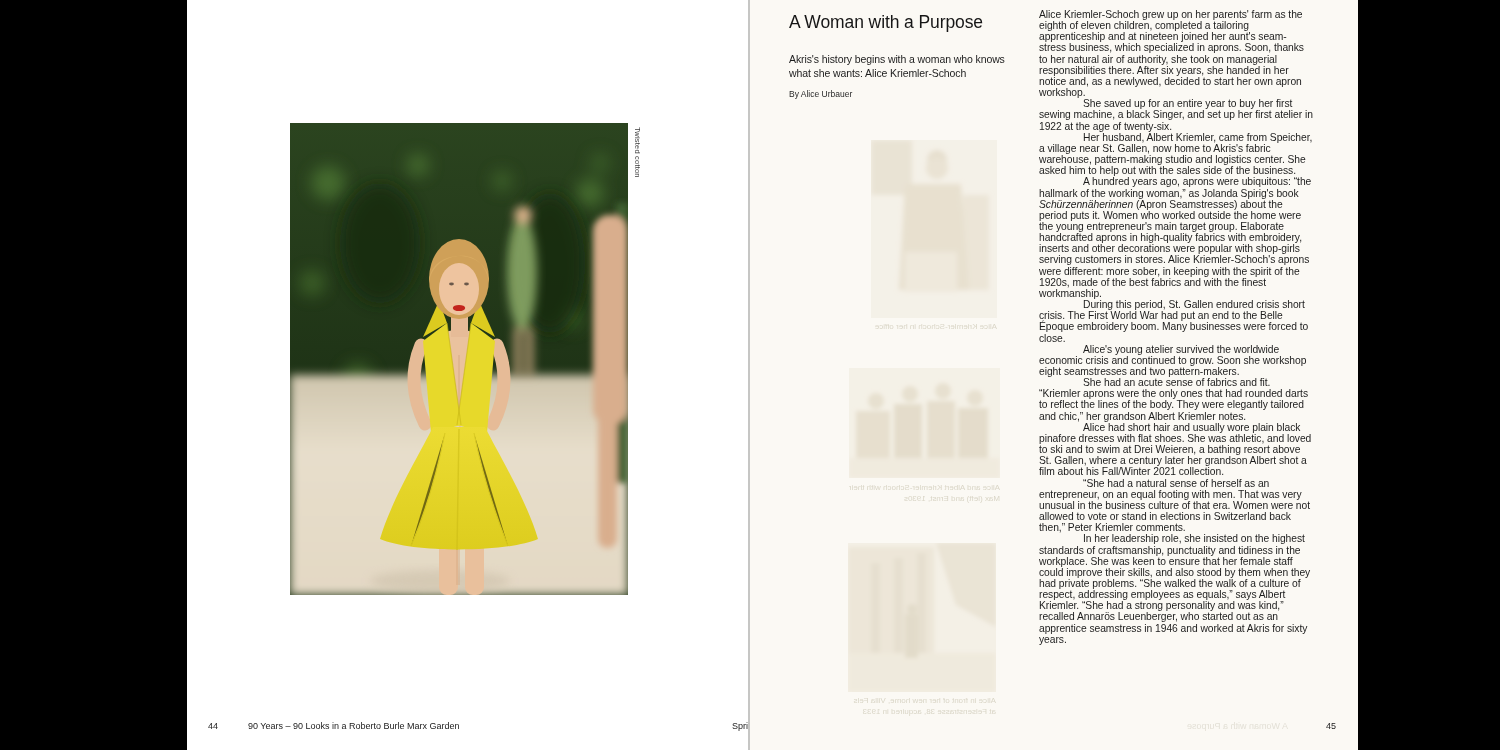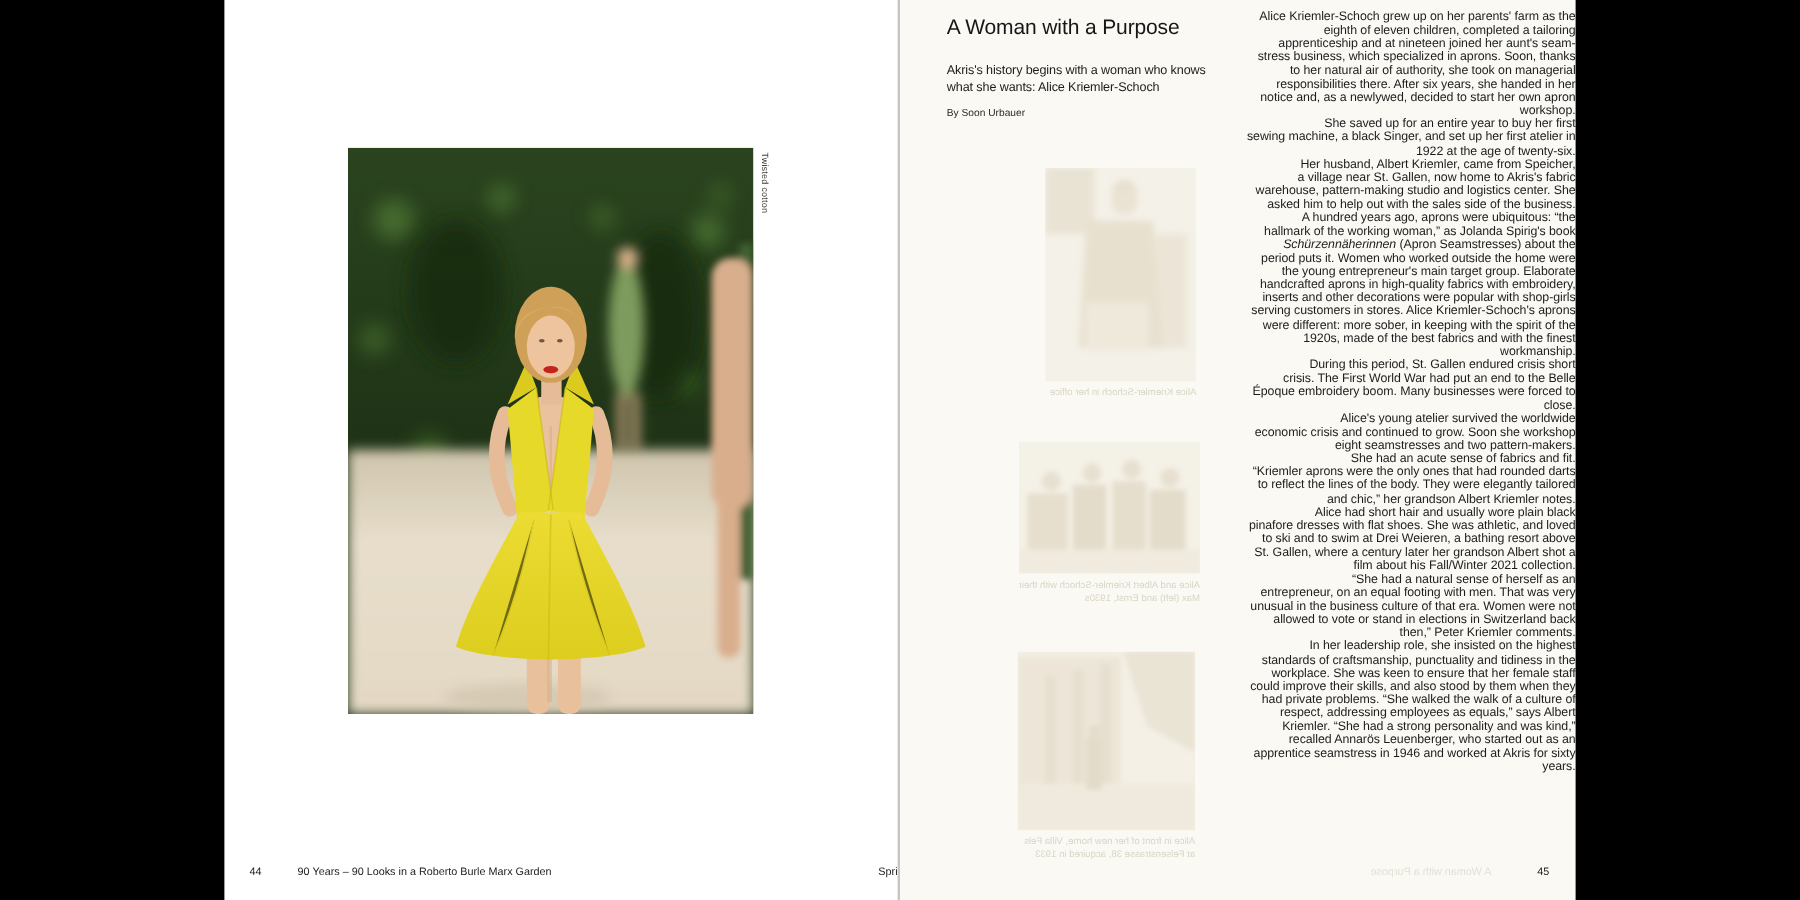--- a/index.html
+++ b/index.html
@@ -1,21 +1,21 @@
 <!DOCTYPE html>
 <html><head>
 <meta charset="utf-8">
 <style>
   html,body{margin:0;padding:0;background:#000;}
   .stage{position:relative;width:1500px;height:750px;background:#000;overflow:hidden;
          font-family:"Liberation Sans",sans-serif;color:#1c1c1c;}
   .page{position:absolute;top:0;height:750px;}
   .page-left{left:187px;width:665px;background:#ffffff;}
   .gutter{position:absolute;top:0;left:748px;width:2px;height:750px;background:#c6c6c4;}
-  .page-right{left:750px;width:563px;background:#fbf9f4;}
+  .page-right{left:750px;width:563px;background:#fbf9f4;padding-left:45px;}
 
   
   .photo-wrap{position:absolute;left:103px;top:123px;width:338px;height:472px;overflow:hidden;}
   .photo-credit{position:absolute;left:446px;top:127px;writing-mode:vertical-rl;
                 font-size:7.5px;color:#3d3d3d;letter-spacing:.2px;}
   .footer{position:absolute;top:721px;font-size:9px;color:#222;}
   .fl-num{left:21px;}
   .fl-title{left:61px;}
   .fl-season{right:35px;}
 
@@ -28,21 +28,21 @@
 
   
   .ghost{position:absolute;transform:scaleX(-1);opacity:.55;}
   .ghost svg{display:block;}
   .ghost-cap{position:absolute;transform:scaleX(-1);color:#d9d5c6;font-size:8px;
              line-height:11px;white-space:nowrap;overflow:hidden;}
 
   
   .body-col{position:absolute;left:289px;top:9px;width:274px;font-size:10.3px;
             line-height:11.15px;letter-spacing:-.05px;color:#1c1c1c;}
-  .body-col p{margin:0;text-align:right;}
+  .body-col p{margin:0;}
   .body-col p.ind{text-indent:44px;}
   .body-col i{}
 
   .fr-shadow{position:absolute;top:721px;right:70px;font-size:9px;color:#e3e0d6;
              transform:scaleX(-1);}
   .fr-num{position:absolute;top:721px;right:22px;font-size:9px;color:#222;}
 </style>
 </head>
 <body>
 
@@ -157,21 +157,21 @@
 
   <div class="gutter"></div>
 
   <div class="page page-right">
 
     <div class="art-title">A Woman with a Purpose</div>
     <div class="art-sub">
       <div>Akris's history begins with a woman who knows</div>
       <div>what she wants: Alice Kriemler-Schoch</div>
     </div>
-    <div class="art-by">By Soon Urbauer</div>
+    <div class="art-by">By Alice Urbauer</div>
 
     <div class="ghost" style="left:121px;top:140px;">
       <svg width="126" height="178" viewBox="0 0 126 178">
         <defs>
             <filter id="gb1" x="-30%" y="-30%" width="160%" height="160%">
               <feGaussianBlur stdDeviation="2.5"></feGaussianBlur>
             </filter>
           </defs>
         <rect width="126" height="178" fill="#f0ebdf"></rect>
         <g filter="url(#gb1)">

